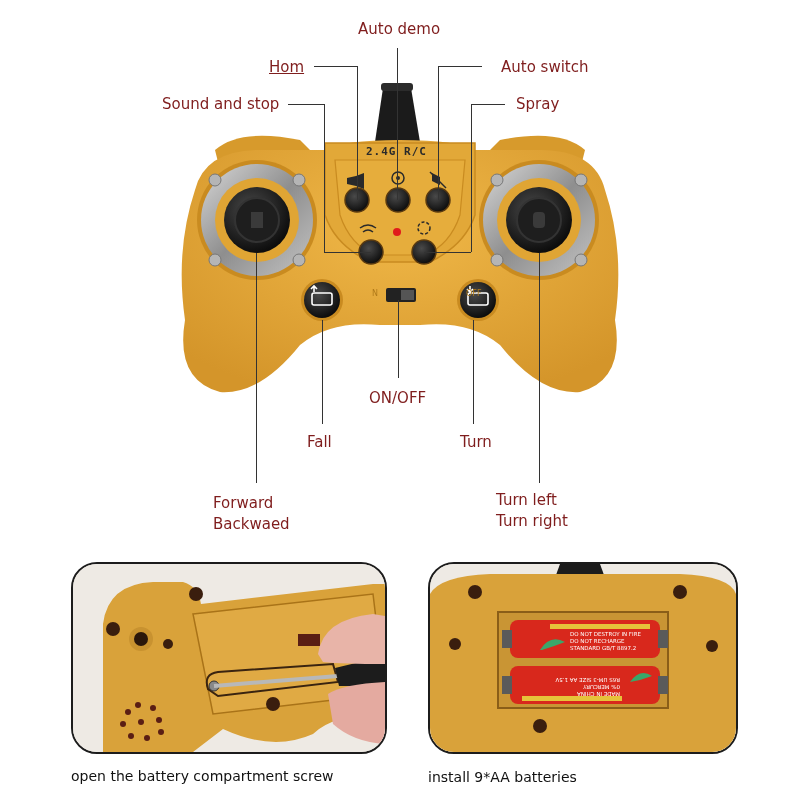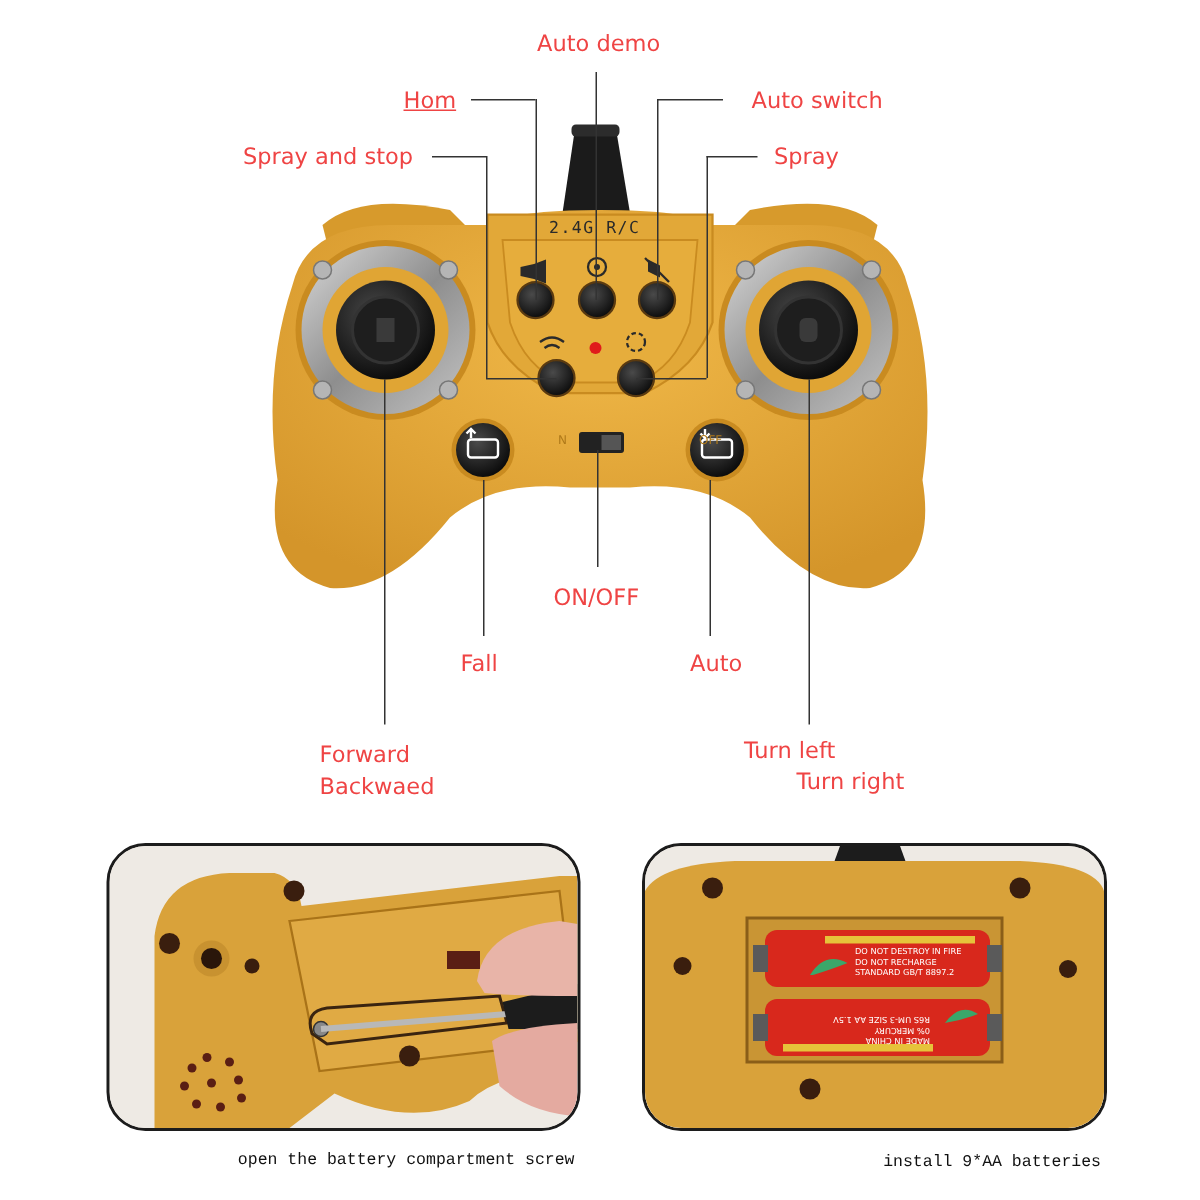--- a/index.html
+++ b/index.html
@@ -1,20 +1,20 @@
 <!DOCTYPE html>
 <html><head>
 <meta charset="utf-8">
 <style>
   html,body{margin:0;padding:0;background:#ffffff;}
   body{width:800px;height:800px;position:relative;overflow:hidden;font-family:"DejaVu Sans","Liberation Sans",sans-serif;color:#1a1a1a;}
   .abs{position:absolute;}
-  .label{position:absolute;font-size:15px;color:#ef4444;white-space:nowrap;line-height:20px;}
+  .label{position:absolute;font-size:15px;color:#7f1d1d;white-space:nowrap;line-height:20px;}
   .line{position:absolute;background:#333;}
-  .caption{position:absolute;font-size:11px;color:#111;white-space:nowrap;text-align:right;font-family:Liberation Mono, monospace;}
+  .caption{position:absolute;font-size:14px;color:#111;white-space:nowrap;text-align:left;}
   svg{display:block;}
   .panel{position:absolute;border:2.5px solid #1c1c1c;border-radius:26px;overflow:hidden;background:#efeae3;}
 </style>
 </head>
 <body>
 
 <div class="abs" style="left:0;top:0;width:800px;height:545px;">
 
   <svg class="abs" style="left:0;top:0;" width="800" height="545" viewBox="0 0 800 545">
     <defs>
@@ -97,21 +97,21 @@
     <path d="M314 292 L314 286 M311 289 L314 286 L317 289" stroke="#fff" stroke-width="1.6" fill="none"></path>
     <circle cx="478" cy="300" r="21" fill="#c98b20"></circle>
     <circle cx="478" cy="300" r="18" fill="url(#btnG)"></circle>
     <rect x="468" y="293" width="20" height="12" rx="2" fill="none" stroke="#ffffff" stroke-width="1.6"></rect>
     <path d="M470 286 L470 292 M467 289 L470 292 L473 289" stroke="#fff" stroke-width="1.6" fill="none"></path>
 
     <rect x="386" y="288" width="30" height="14" rx="2" fill="#222"></rect>
     <rect x="401" y="290" width="13" height="10" fill="#555"></rect>
   </svg>
 
-  <div class="abs" style="left:366px;top:145px;font-size:11px;font-weight:normal;color:#2a2a2a;letter-spacing:1px;font-family:'DejaVu Sans Mono',monospace;">2.4G R/C</div>
+  <div class="abs" style="left:366px;top:145px;font-size:11px;font-weight:bold;color:#2a2a2a;letter-spacing:1px;font-family:'DejaVu Sans Mono',monospace;">2.4G R/C</div>
   <div class="abs" style="left:372px;top:289px;font-size:8px;color:#b07a1a;">N</div>
   <div class="abs" style="left:418px;top:289px;font-size:8px;color:#b07a1a;margin-left:48px;">OFF</div>
 
   <div class="line" style="left:397px;top:48px;width:1px;height:152px;"></div>
 
   <div class="line" style="left:314px;top:66px;width:43px;height:1px;"></div>
   <div class="line" style="left:357px;top:66px;width:1px;height:134px;"></div>
 
   <div class="line" style="left:438px;top:66px;width:44px;height:1px;"></div>
   <div class="line" style="left:438px;top:66px;width:1px;height:134px;"></div>
@@ -130,29 +130,29 @@
 
   <div class="line" style="left:473px;top:320px;width:1px;height:104px;"></div>
 
   <div class="line" style="left:256px;top:253px;width:1px;height:230px;"></div>
 
   <div class="line" style="left:539px;top:253px;width:1px;height:230px;"></div>
 
   <div class="label" style="left:358px;top:19px;">Auto demo</div>
   <div class="label" style="left:269px;top:57px;text-decoration:underline;">Hom</div>
   <div class="label" style="left:501px;top:57px;">Auto switch</div>
-  <div class="label" style="left:162px;top:94px;">Spray and stop</div>
+  <div class="label" style="left:162px;top:94px;">Sound and stop</div>
   <div class="label" style="left:516px;top:94px;">Spray</div>
   <div class="label" style="left:369px;top:388px;text-align:center;">ON/OFF</div>
   <div class="label" style="left:307px;top:432px;">Fall</div>
-  <div class="label" style="left:460px;top:432px;">Auto</div>
+  <div class="label" style="left:460px;top:432px;">Turn</div>
   <div class="label" style="left:213px;top:493px;">Forward</div>
   <div class="label" style="left:213px;top:514px;">Backwaed</div>
   <div class="label" style="left:496px;top:490px;">Turn left</div>
-  <div class="label" style="left:496px;top:511px;margin-left:35px;">Turn right</div>
+  <div class="label" style="left:496px;top:511px;">Turn right</div>
 </div>
 
 <div class="panel" style="left:71px;top:562px;width:312px;height:188px;">
   <svg width="312" height="188" viewBox="0 0 312 188">
     <rect width="312" height="188" fill="#eeeae4"></rect>
 
     <path d="M30 188 L30 60 Q35 20 80 18 L110 18 Q125 22 128 40 L300 20 L312 20 L312 150 Q260 150 240 170 Q200 188 150 165 L120 188 Z" fill="#d9a23a"></path>
     <path d="M120 50 L300 30 L312 130 L140 150 Z" fill="#e0aa44" stroke="#a97318" stroke-width="1.5"></path>
 
     <circle cx="40" cy="65" r="7" fill="#3a1e0e"></circle>

